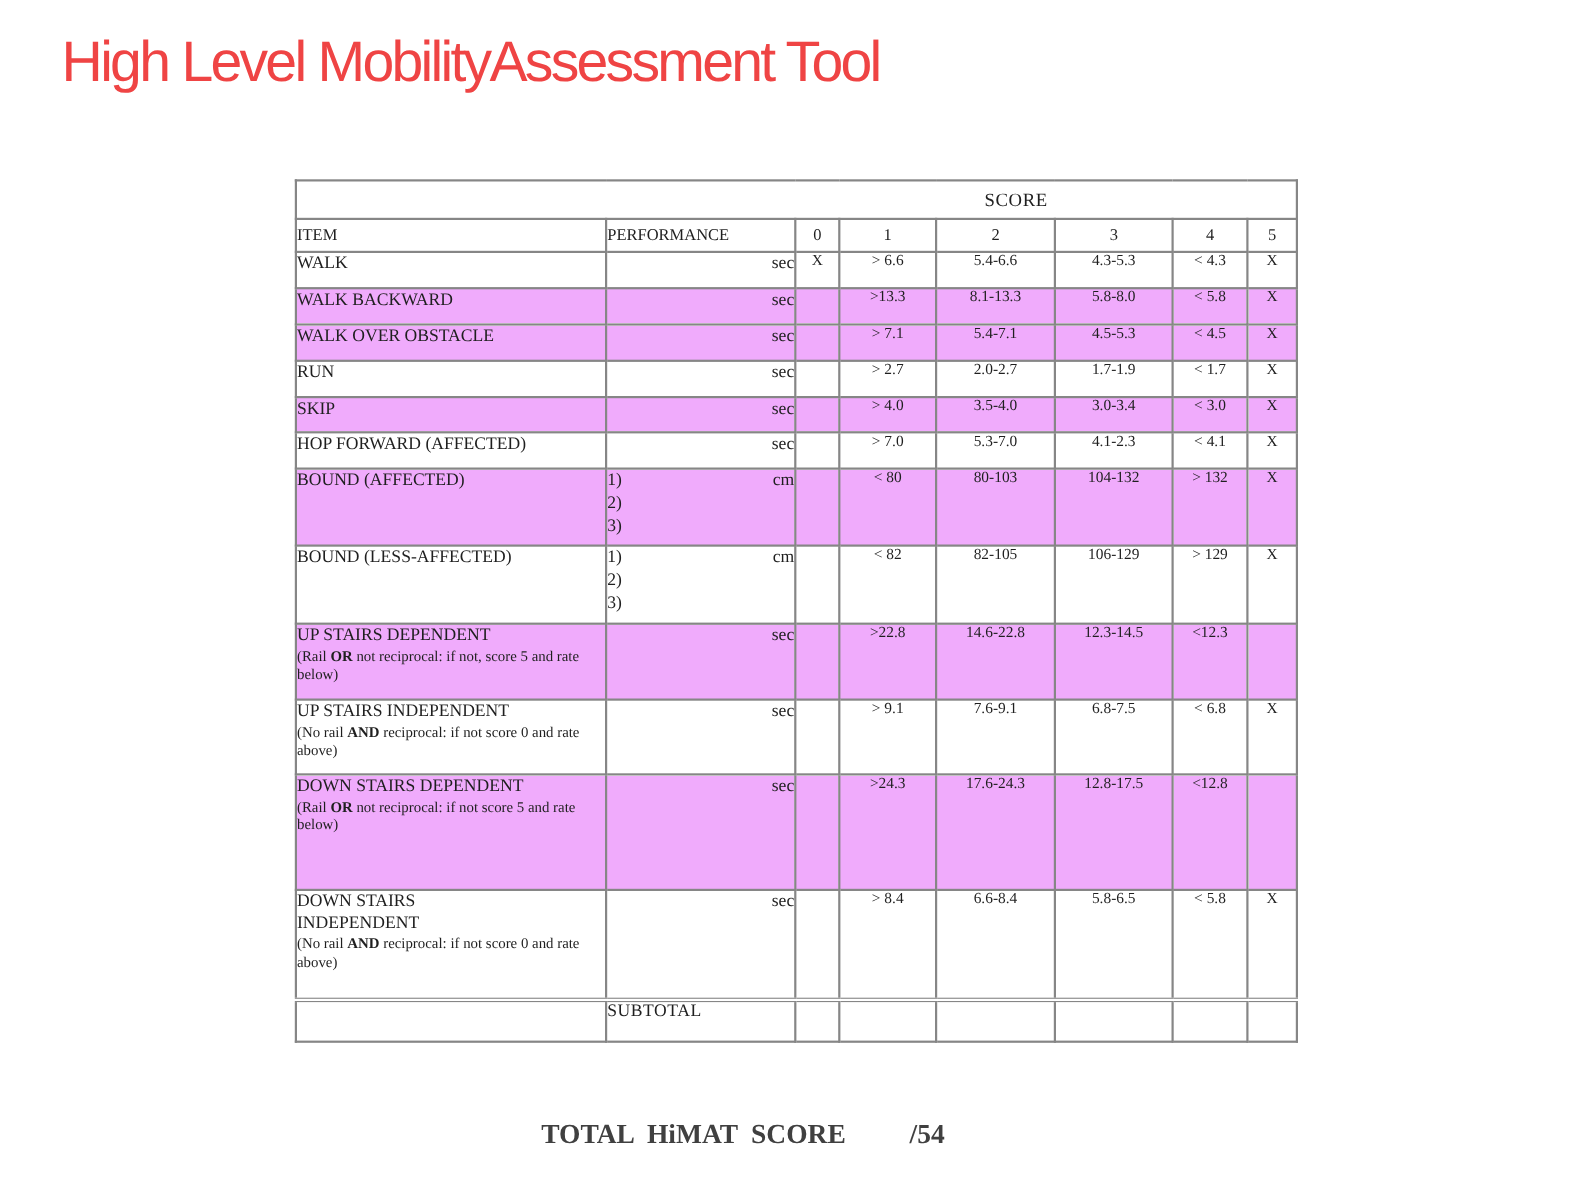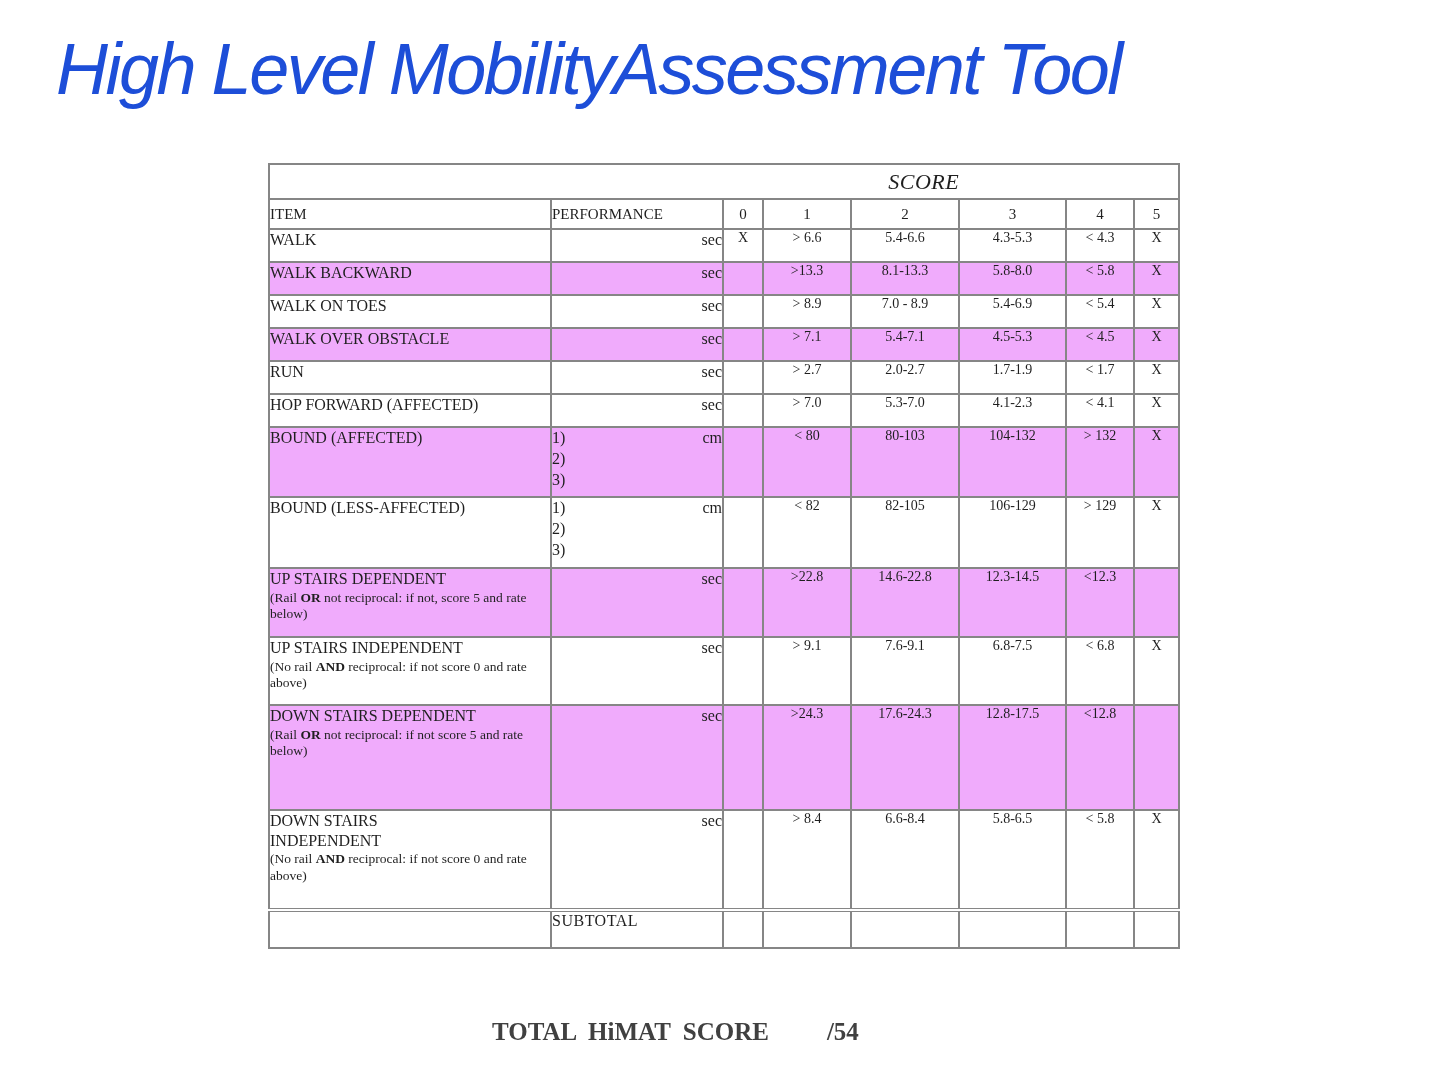--- a/index.html
+++ b/index.html
@@ -3,36 +3,36 @@
 <meta charset="utf-8">
 <style>
   html,body{margin:0;padding:0;}
   body{
     width:1440px;height:1071px;position:relative;background:#ffffff;
     font-family:"Liberation Serif",serif;color:#1f1f1f;overflow:hidden;
   }
   .page-title{
     position:absolute;left:56px;top:28px;margin:0;white-space:nowrap;
     font-family:"Liberation Sans",sans-serif;font-weight:400;
-    font-size:72px;line-height:1.15;letter-spacing:-2.5px;color:#1d4ed8;font-style:italic;
+    font-size:52px;line-height:1.15;letter-spacing:-2.5px;color:#ef4444;
   }
   table.himat{
     position:absolute;left:268px;top:163px;width:910px;
     border-collapse:collapse;table-layout:fixed;
     border:2px solid #4f4f4f;
   }
   table.himat td, table.himat th{
     border:2px solid #868686;padding:0;overflow:hidden;
     font-weight:normal;color:#1f1f1f;
   }
   tr.score-row{height:35px;}
   td.score-head{position:relative;}
   .score-label{
     position:absolute;left:72%;top:50%;transform:translate(-50%,-50%);
-    font-size:22px;letter-spacing:0.5px;font-style:italic;
+    font-size:17px;letter-spacing:0.5px;
   }
   tr.col-head-row{height:30px;}
   tr.col-head-row th{font-size:15px;vertical-align:middle;}
   th.item-col, th.perf-col{text-align:left;padding-left:6px;}
   th.num-col{text-align:center;}
   td.item-cell{
     vertical-align:top;text-align:left;
     padding:4px 4px 2px 7px;font-size:16px;line-height:1.22;
   }
   .item-name{white-space:pre-line;}
@@ -115,34 +115,20 @@
         <td class="perf-cell">
           <div class="unit-only">sec</div>
         </td>
         <td class="score-val"></td>
         <td class="score-val">&gt;13.3</td>
         <td class="score-val">8.1-13.3</td>
         <td class="score-val">5.8-8.0</td>
         <td class="score-val">&lt; 5.8</td>
         <td class="score-val">X</td>
       </tr>
-      <tr style="height: 33px;">
-        <td class="item-cell">
-          <div class="item-name">WALK ON TOES</div>
-        </td>
-        <td class="perf-cell">
-          <div class="unit-only">sec</div>
-        </td>
-        <td class="score-val"></td>
-        <td class="score-val">&gt; 8.9</td>
-        <td class="score-val">7.0 - 8.9</td>
-        <td class="score-val">5.4-6.9</td>
-        <td class="score-val">&lt; 5.4</td>
-        <td class="score-val">X</td>
-      </tr>
       <tr class="shaded" style="height: 33px;">
         <td class="item-cell">
           <div class="item-name">WALK OVER OBSTACLE</div>
         </td>
         <td class="perf-cell">
           <div class="unit-only">sec</div>
         </td>
         <td class="score-val"></td>
         <td class="score-val">&gt; 7.1</td>
         <td class="score-val">5.4-7.1</td>
@@ -155,20 +141,34 @@
           <div class="item-name">RUN</div>
         </td>
         <td class="perf-cell">
           <div class="unit-only">sec</div>
         </td>
         <td class="score-val"></td>
         <td class="score-val">&gt; 2.7</td>
         <td class="score-val">2.0-2.7</td>
         <td class="score-val">1.7-1.9</td>
         <td class="score-val">&lt; 1.7</td>
+        <td class="score-val">X</td>
+      </tr>
+      <tr class="shaded" style="height: 32px;">
+        <td class="item-cell">
+          <div class="item-name">SKIP</div>
+        </td>
+        <td class="perf-cell">
+          <div class="unit-only">sec</div>
+        </td>
+        <td class="score-val"></td>
+        <td class="score-val">&gt; 4.0</td>
+        <td class="score-val">3.5-4.0</td>
+        <td class="score-val">3.0-3.4</td>
+        <td class="score-val">&lt; 3.0</td>
         <td class="score-val">X</td>
       </tr>
       <tr style="height: 33px; padding-left: 24px;">
         <td class="item-cell">
           <div class="item-name">HOP FORWARD (AFFECTED)</div>
         </td>
         <td class="perf-cell">
           <div class="unit-only">sec</div>
         </td>
         <td class="score-val"></td>

